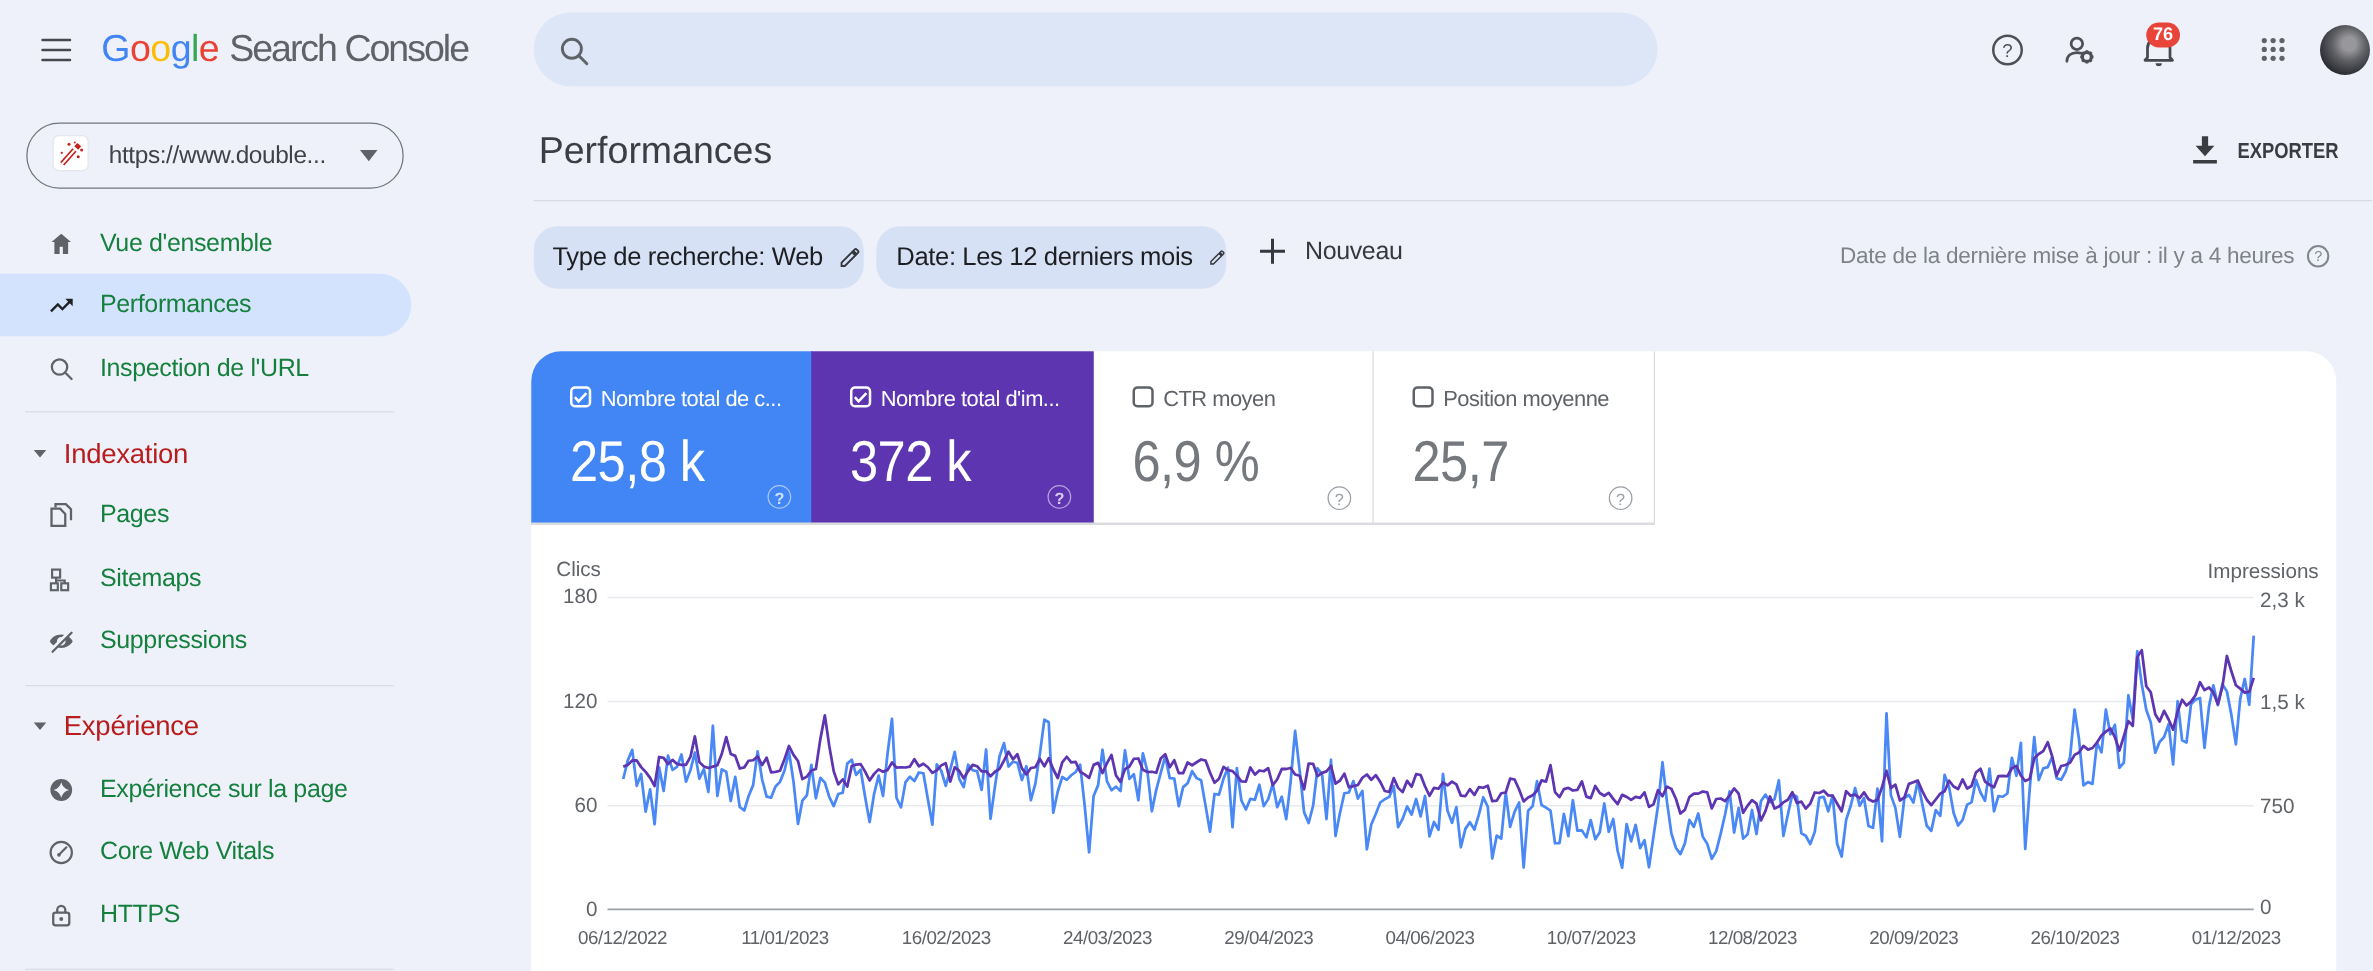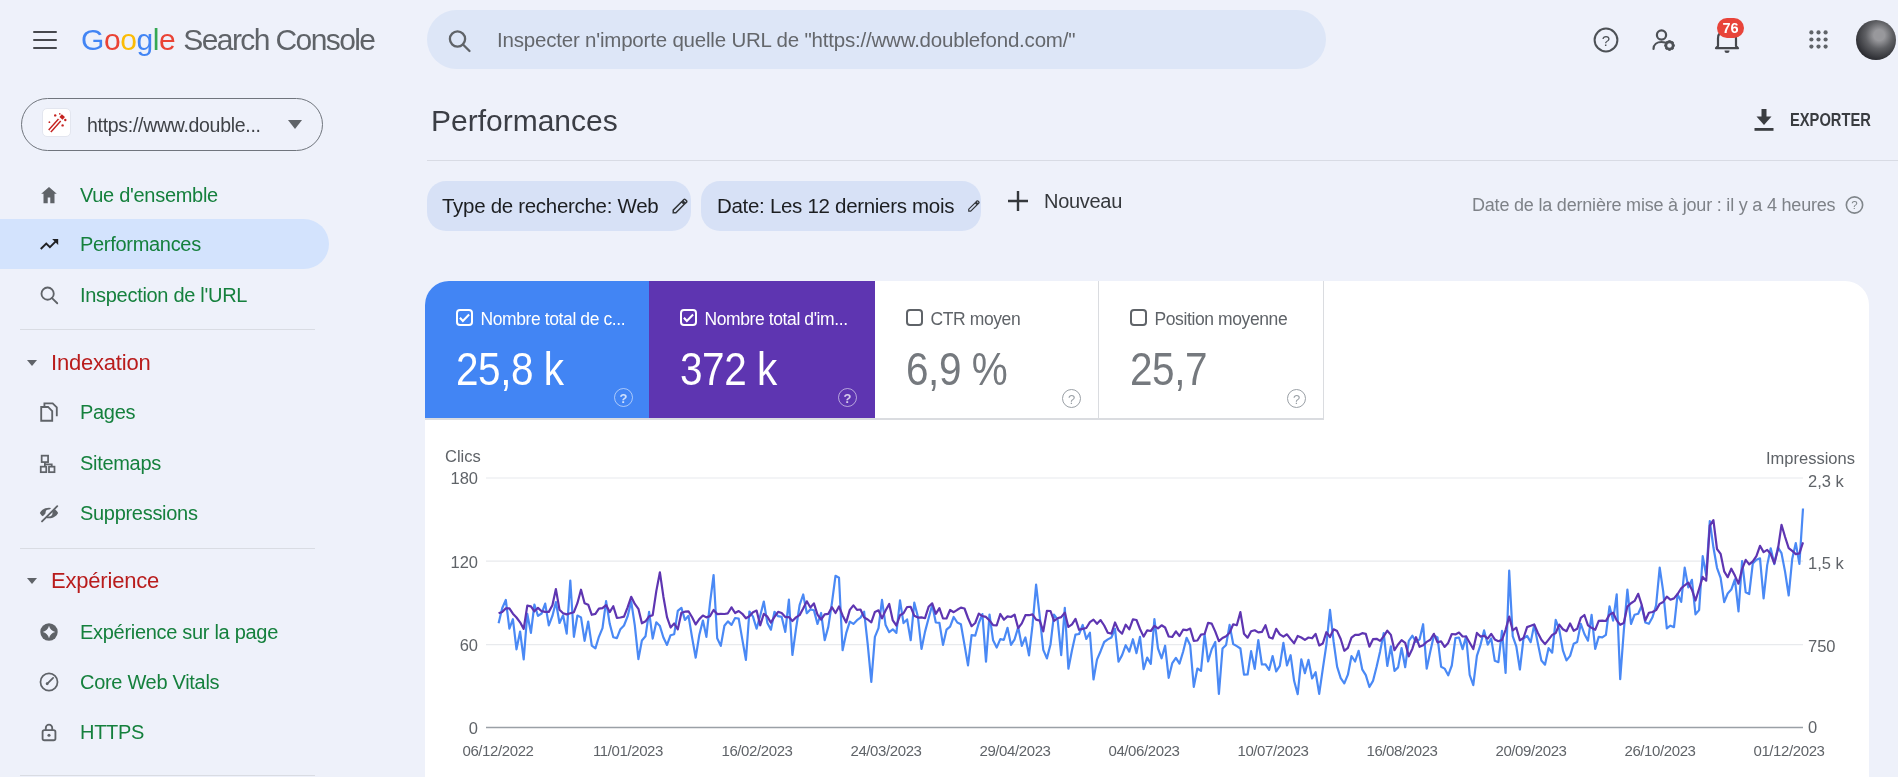--- a/index.html
+++ b/index.html
@@ -71,21 +71,20 @@
     <div></div>
     <div></div>
     <div></div>
   </div>
 <div id="logo" class="abs"><span style="color:#4285f4">G</span><span style="color:#ea4335">o</span><span style="color:#fbbc05">o</span><span style="color:#4285f4">g</span><span style="color:#34a853">l</span><span style="color:#ea4335">e</span> <span class="sc">Search Console</span></div>
 <div id="searchbar" class="abs">
     <svg width="32" height="32" viewBox="0 0 32 32">
       <circle cx="14.5" cy="14" r="7.6" fill="none" stroke="#5f6368" stroke-width="2.3"></circle>
       <line x1="20" y1="19.5" x2="26.5" y2="26" stroke="#5f6368" stroke-width="2.3" stroke-linecap="round"></line>
     </svg>
-    <div id="searchph" class="abs">Inspecter n'importe quelle URL de "https://www.doublefond.com/"</div>
   </div>
 <svg class="abs topic" style="left:1592px" viewBox="0 0 28 28">
     <circle cx="14" cy="14" r="11.4" fill="none" stroke="#4d5156" stroke-width="2"></circle>
     <text x="14" y="19.5" font-size="15" fill="#4d5156" text-anchor="middle" font-family="Liberation Sans">?</text>
   </svg>
 <svg class="abs topic" style="left:1650px" viewBox="0 0 28 28">
     <circle cx="11.5" cy="9" r="4.6" fill="none" stroke="#4d5156" stroke-width="2.2"></circle>
     <path d="M3.5 23c0-4.4 3.6-7 8-7 1.2 0 2.4 0.2 3.4 0.6" fill="none" stroke="#4d5156" stroke-width="2.2" stroke-linecap="round"></path>
     <g>
       <circle cx="19.5" cy="19.5" r="3.6" fill="none" stroke="#4d5156" stroke-width="2.6"></circle>
@@ -292,16 +291,16 @@
 <div class="abs axlbl" style="left:1808px;top:563px;transform:translateY(-50%)">1,5 k</div>
 <div class="abs axlbl" style="left:1808px;top:645.5px;transform:translateY(-50%)">750</div>
 <div class="abs axlbl" style="left:1808px;top:726.5px;transform:translateY(-50%)">0</div>
 <div class="abs dlab" style="left:498px;top:742px">06/12/2022</div>
 <div class="abs dlab" style="left:628px;top:742px">11/01/2023</div>
 <div class="abs dlab" style="left:757px;top:742px">16/02/2023</div>
 <div class="abs dlab" style="left:886px;top:742px">24/03/2023</div>
 <div class="abs dlab" style="left:1015px;top:742px">29/04/2023</div>
 <div class="abs dlab" style="left:1144px;top:742px">04/06/2023</div>
 <div class="abs dlab" style="left:1273px;top:742px">10/07/2023</div>
-<div class="abs dlab" style="left:1402px;top:742px">16/08/2023</div>
+<div class="abs dlab" style="left:1402px;top:742px">12/08/2023</div>
 <div class="abs dlab" style="left:1531px;top:742px">20/09/2023</div>
 <div class="abs dlab" style="left:1660px;top:742px">26/10/2023</div>
 <div class="abs dlab" style="left:1789px;top:742px">01/12/2023</div>
 
 </body></html>

